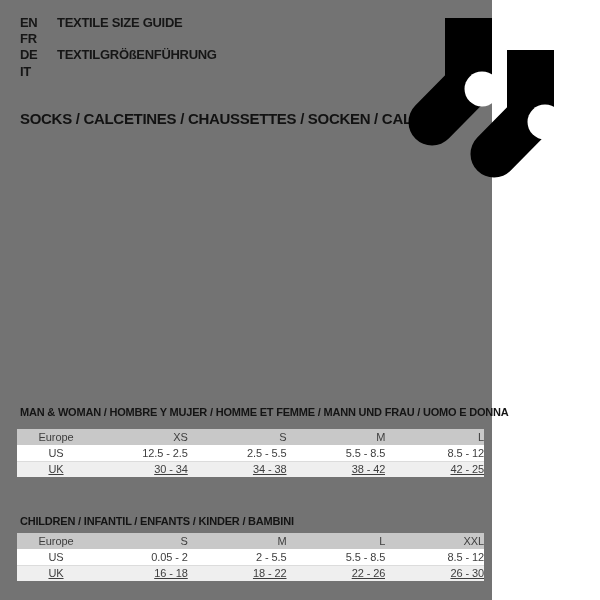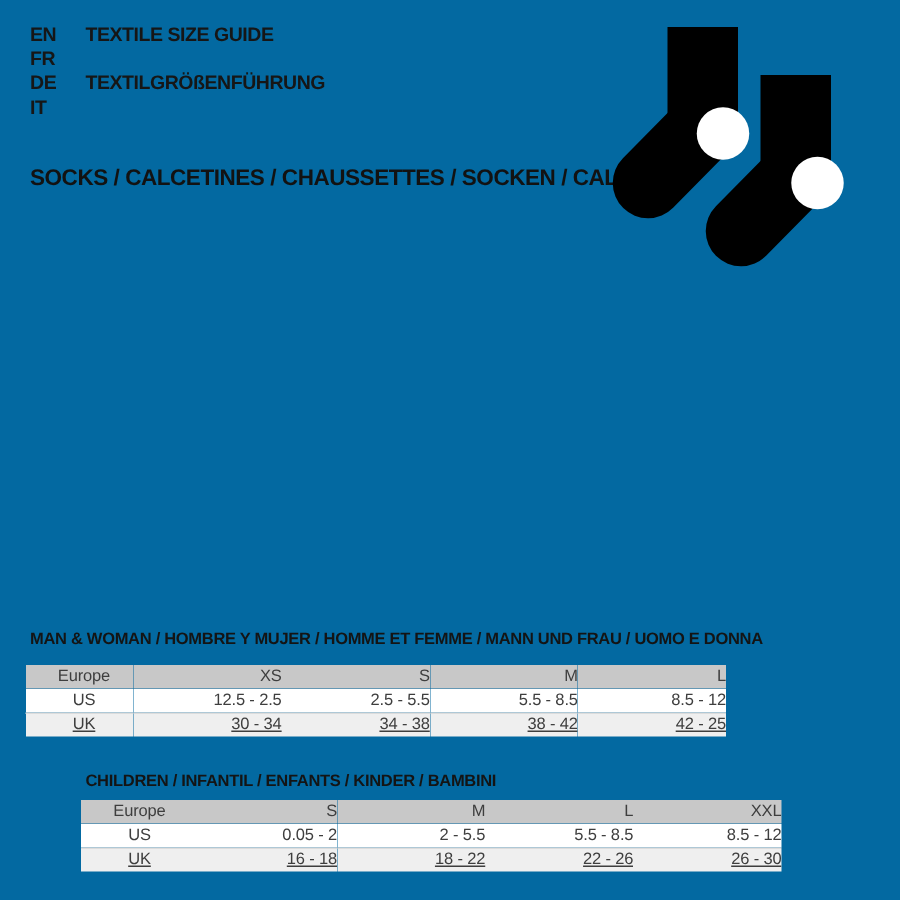--- a/index.html
+++ b/index.html
@@ -3,21 +3,21 @@
 <meta charset="utf-8">
 <style>
   * { margin: 0; padding: 0; box-sizing: border-box; }
   html, body { width: 600px; height: 600px; }
   body {
     font-family: "Liberation Sans", "DejaVu Sans", sans-serif;
     background: #ffffff;
     position: relative;
     overflow: hidden;
   }
-  .page { position: absolute; inset: 0; width: 600px; height: 600px; background: #0369a1; }
+  .page { position: absolute; inset: 0; width: 492px; height: 600px; background: #737373; }
 
   
   .lang-list { position: absolute; left: 20px; top: 14px; }
   .lang-row { height: 16.3px; display: flex; align-items: center; }
   .lang-code {
     width: 37px; flex: 0 0 37px;
     font-size: 13px; font-weight: bold; color: #161616; letter-spacing: -0.3px;
   }
   .lang-label {
     font-size: 13px; font-weight: bold; color: #161616; letter-spacing: -0.3px;
@@ -29,22 +29,22 @@
     position: absolute; left: 20px; top: 110px;
     font-size: 15px; font-weight: bold; color: #121212; letter-spacing: -0.3px;
     white-space: nowrap;
   }
 
   
   .icon-wrap { position: absolute; left: 400px; top: 0; width: 200px; height: 200px; }
 
   
   .size-table { position: absolute; left: 17px; width: 467px; }
-  .size-table.adults { top: 419px; }
-  .size-table.children { top: 515px; margin-left: 37px; }
+  .size-table.adults { top: 405px; }
+  .size-table.children { top: 515px; }
   .table-title {
     font-size: 11px; font-weight: bold; color: #141414; letter-spacing: -0.2px;
     margin-left: 3px; line-height: 14px; white-space: nowrap;
   }
   .size-table.adults .table-title { margin-bottom: 10px; }
   .size-table.children .table-title { margin-bottom: 6px; line-height: 12px; }
   table {
     width: 467px; border-collapse: collapse; table-layout: fixed;
     font-size: 11px; color: #3e3e3e; letter-spacing: -0.1px;
   }

